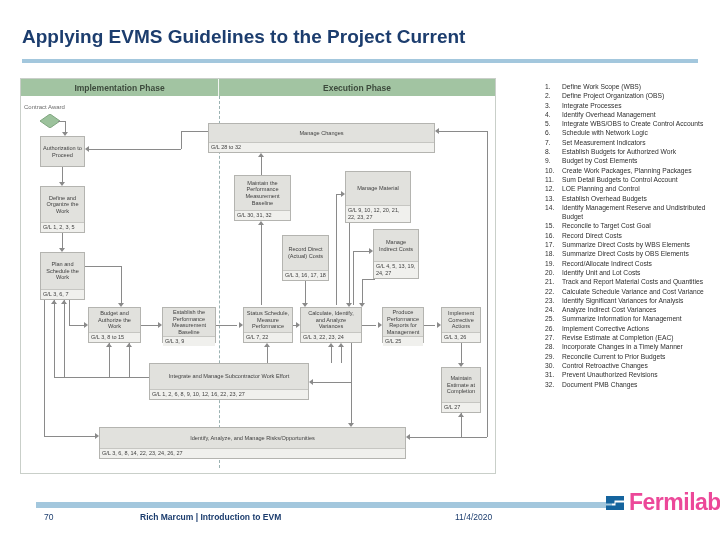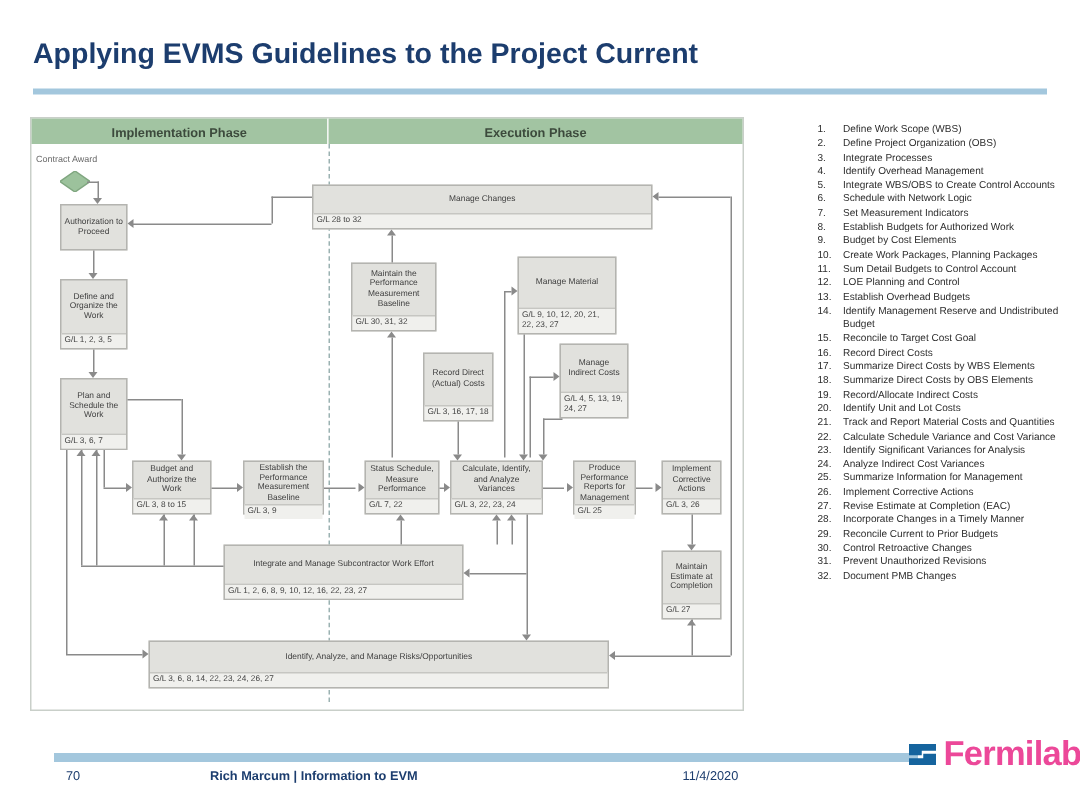--- a/index.html
+++ b/index.html
@@ -334,21 +334,21 @@
       <span class="g-txt">Prevent Unauthorized Revisions</span>
     </div>
     <div class="g-row">
       <span class="g-num">32.</span>
       <span class="g-txt">Document PMB Changes</span>
     </div>
   </div>
 
 <div class="abs" id="footer-bar"></div>
 <div class="abs foot" id="page-num">70</div>
-<div class="abs foot" id="credit">Rich Marcum | Information to EVM</div>
+<div class="abs foot" id="credit">Rich Marcum | Introduction to EVM</div>
 <div class="abs foot" id="slide-date">11/4/2020</div>
 <div class="abs" id="logo">
   <svg width="22" height="22" viewBox="0 0 22 22">
     <path d="M2,4 h18 v4.5 h-9.5 v3 h-8.5 z" fill="#15649e"></path>
     <path d="M20,18 h-18 v-4.5 h9.5 v-3 h8.5 z" fill="#15649e"></path>
   </svg>
   <span id="logo-text">Fermilab</span>
 </div>
 
 </body></html>

